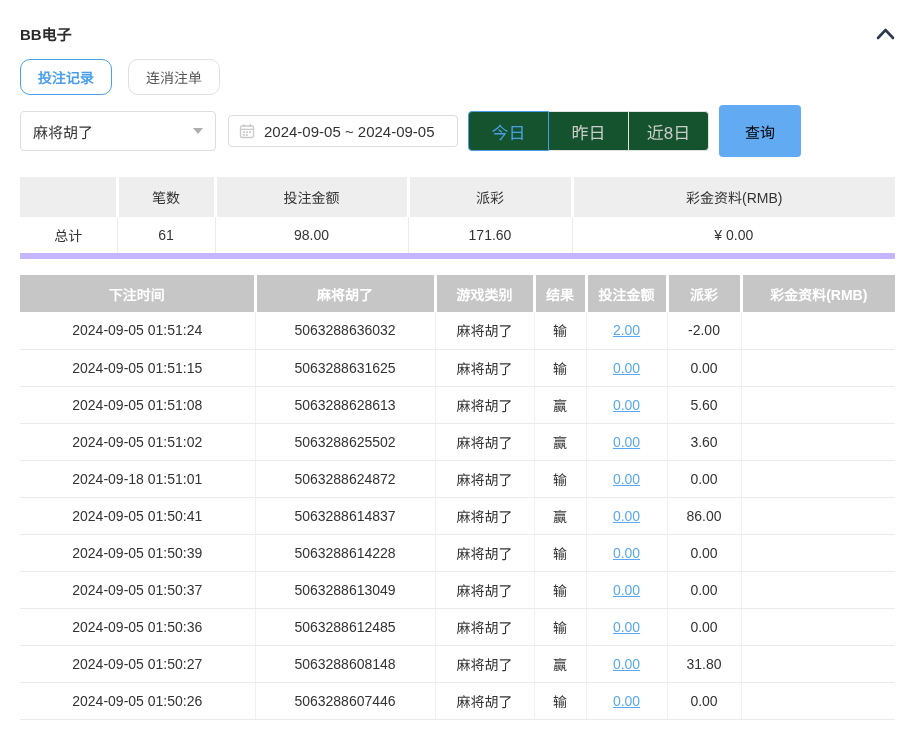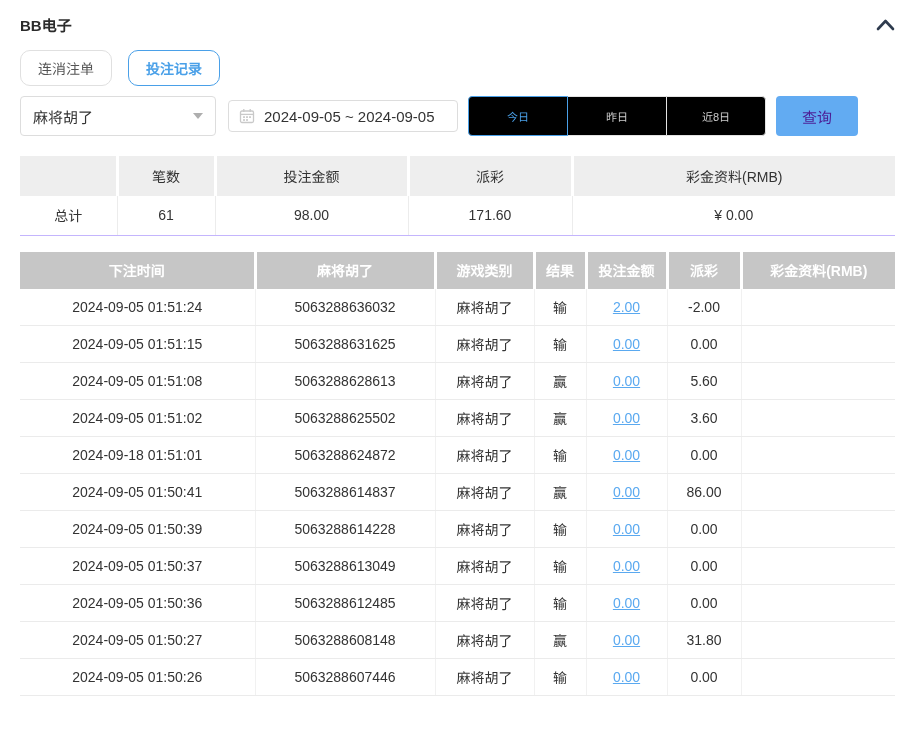--- a/index.html
+++ b/index.html
@@ -10,21 +10,21 @@
     --thead-gray:#c6c6c6;
     --summary-bg:#eeeeee;
   }
   *{box-sizing:border-box;}
   html,body{margin:0;padding:0;background:#fff;}
   body{
     width:915px;height:748px;overflow:hidden;
     font-family:"Liberation Sans","DejaVu Sans",sans-serif;
     color:#333;font-size:14px;
   }
-  .wrap{padding:7px 20px;border-radius:16px;}
+  .wrap{padding:16px 20px;border-radius:16px;}
   .topbar{display:flex;justify-content:space-between;align-items:center;padding-top:14px;height:20px;}
   .title{font-size:15px;font-weight:bold;color:#2b2b2b;}
   .collapse-btn{line-height:0;cursor:pointer;background:none;border:none;padding:0;}
   .tabs{margin-top:23px;display:flex;gap:16px;}
   .tab{
     height:36px;padding:0 17px;display:flex;align-items:center;
     border:1px solid #e0e0e0;border-radius:10px;font-size:14px;color:#555;
     background:#fff;cursor:pointer;font-family:inherit;
   }
   .tab.active{border-color:var(--accent);color:var(--accent);font-weight:bold;}
@@ -34,38 +34,38 @@
     display:flex;align-items:center;justify-content:space-between;
     padding:0 12px;font-size:15px;cursor:pointer;background:#fff;
   }
   .caret{width:0;height:0;border-left:5px solid transparent;border-right:5px solid transparent;border-top:6px solid #aeaeae;}
   .datebox{
     margin-left:12px;width:230px;height:32px;border:1px solid #ddd;border-radius:4px;
     display:flex;align-items:center;padding:0 10px;font-size:15px;gap:9px;cursor:pointer;background:#fff;
   }
   .quick{display:flex;margin-left:10px;}
   .qbtn{
-    width:100px;height:40px;border:1px solid #e3e3e3;background:#000000;
-    font-size:11px;color:#ccc;margin-left:-1px;display:flex;align-items:center;justify-content:center;
+    width:81px;height:40px;border:1px solid #e3e3e3;background:#14532d;
+    font-size:17px;color:#ccc;margin-left:-1px;display:flex;align-items:center;justify-content:center;
     cursor:pointer;font-family:inherit;position:relative;
   }
   .qbtn:first-child{margin-left:0;border-radius:4px 0 0 4px;}
   .qbtn:last-child{border-radius:0 4px 4px 0;}
   .qbtn.active{border-color:var(--accent);color:var(--accent);z-index:2;}
   .search-btn{
-    margin-left:10px;width:82px;height:40px;border:none;border-radius:4px;
-    background:var(--btn-blue);color:#4c1d95;font-size:15px;cursor:pointer;font-family:Liberation Serif, serif;
+    margin-left:10px;width:82px;height:52px;border:none;border-radius:4px;
+    background:var(--btn-blue);color:#000000;font-size:15px;cursor:pointer;font-family:Liberation Serif, serif;
   }
   table{border-collapse:collapse;table-layout:fixed;width:875px;font-size:14px;}
   .summary{margin-top:20px;}
   .summary th{
     background:var(--summary-bg);height:40px;font-weight:normal;color:#333;
   }
   .summary th + th{border-left:3px solid #fff;}
-  .summary td{height:39px;text-align:center;border-bottom:1px solid #c4b5fd;}
+  .summary td{height:39px;text-align:center;border-bottom:6px solid #c4b5fd;}
   .summary td + td{border-left:1px solid #ececec;}
   .records{margin-top:16px;}
   .records th{
     background:var(--thead-gray);color:#fff;height:37px;font-weight:bold;text-align:center;
   }
   .records th + th{border-left:3px solid #fff;}
   .records td{height:37px;text-align:center;border-bottom:1px solid #ebebeb;color:#333;}
   .records td + td{border-left:1px solid #f1f1f1;}
   .bet-link{color:var(--link-blue);text-decoration:underline;cursor:pointer;}
   .neg{color:var(--neg-red);}
@@ -80,22 +80,22 @@
     <button class="collapse-btn">
       <span>
         <svg width="19" height="13" viewBox="0 0 19 13">
           <polyline points="2,11 9.5,3 17,11" fill="none" stroke="#2e3b4e" stroke-width="2.6" stroke-linecap="round" stroke-linejoin="round"></polyline>
         </svg>
       </span>
     </button>
   </div>
 
   <div class="tabs">
+    <button class="tab active">投注记录</button>
     <button class="tab">连消注单</button>
-    <button class="tab active">投注记录</button>
   </div>
 
   <div class="filters">
     <div class="select">
       <span>麻将胡了</span>
       <span class="caret"></span>
     </div>
     <div class="datebox">
       <span style="line-height:0;">
         <svg width="16" height="16" viewBox="0 0 16 16">

